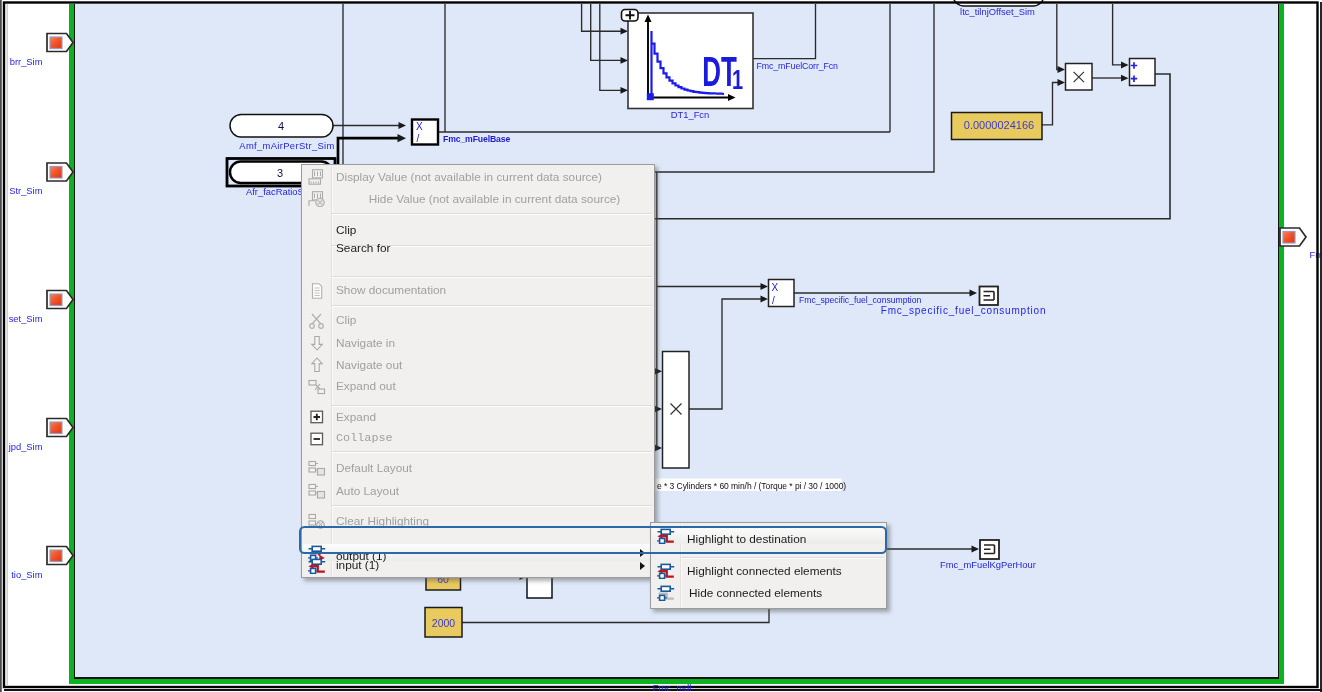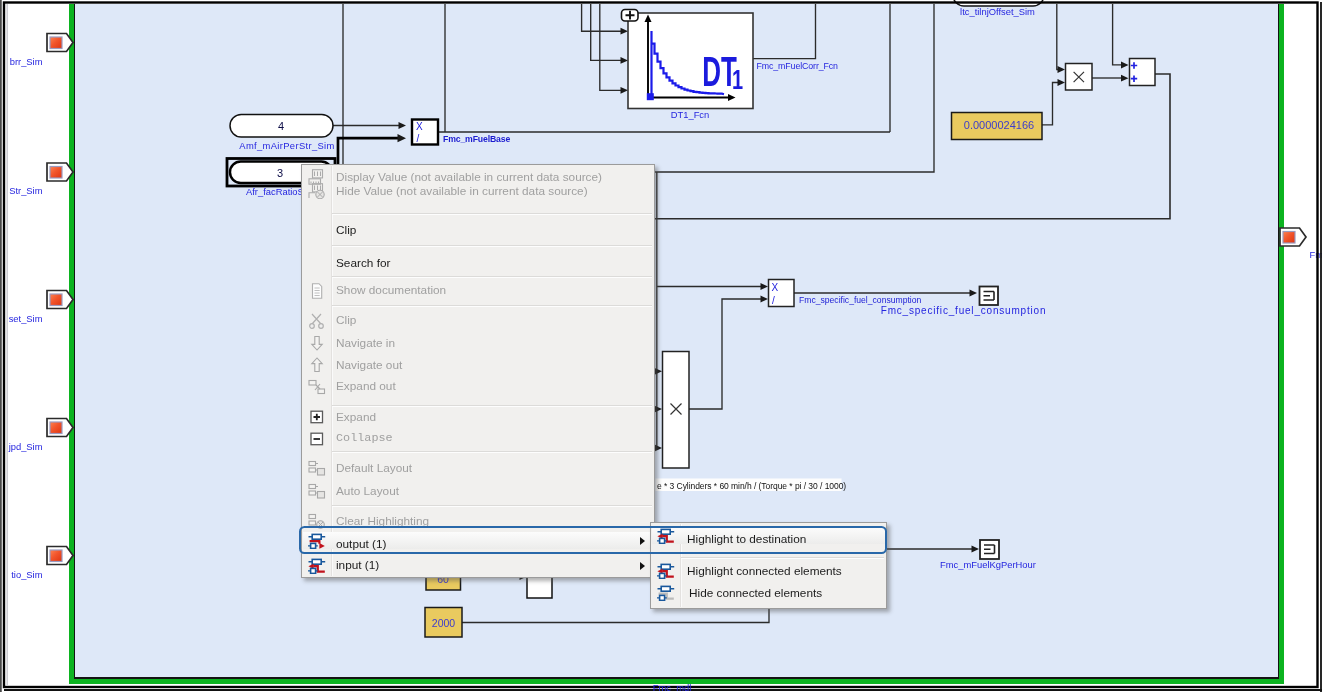--- a/index.html
+++ b/index.html
@@ -257,29 +257,29 @@
 </defs>
 </svg>
 
 <div id="menu">
 <div class="icol"></div>
 <div class="mi dis" style="top:1px;"><span class="ico">
           <svg width="18" height="16">
             <use href="#i-dval"></use>
           </svg>
         </span>Display Value (not available in current data source)</div>
-<div class="mi dis" style="top:15px;"><span class="ico">
+<div class="mi dis" style="top:23px;text-align:center;"><span class="ico">
           <svg width="18" height="16">
             <use href="#i-hval"></use>
           </svg>
         </span>Hide Value (not available in current data source)</div>
 <div class="sep" style="top:48px;"></div>
 <div class="mi" style="top:54.25px;">Clip</div>
 <div class="sep" style="top:80px;"></div>
-<div class="mi" style="top:87px;">Search for</div>
+<div class="mi" style="top:72px;">Search for</div>
 <div class="sep" style="top:111px;"></div>
 <div class="mi dis" style="top:114.25px;"><span class="ico">
           <svg width="18" height="16">
             <use href="#i-doc"></use>
           </svg>
         </span>Show documentation</div>
 <div class="sep" style="top:140px;"></div>
 <div class="mi dis" style="top:144.25px;"><span class="ico">
           <svg width="18" height="16">
             <use href="#i-clip"></use>
@@ -321,21 +321,21 @@
           <svg width="18" height="16">
             <use href="#i-lay"></use>
           </svg>
         </span>Auto Layout</div>
 <div class="sep" style="top:339.5px;"></div>
 <div class="mi dis" style="top:344.75px;"><span class="ico">
           <svg width="18" height="16">
             <use href="#i-clr"></use>
           </svg>
         </span>Clear Highlighting</div>
-<div class="mi hlbg" style="top:367px;height:17px;line-height:25px;"><span class="ico">
+<div class="mi hlbg" style="top:379px;height:17px;line-height:25px;"><span class="ico">
           <svg width="18" height="16">
             <use href="#i-out"></use>
           </svg>
         </span>output (1)<span class="arr"></span></div>
 <div class="mi" style="top:389.25px;"><span class="ico">
           <svg width="18" height="16">
             <use href="#i-in"></use>
           </svg>
         </span>input (1)<span class="arr"></span></div>
 </div>

